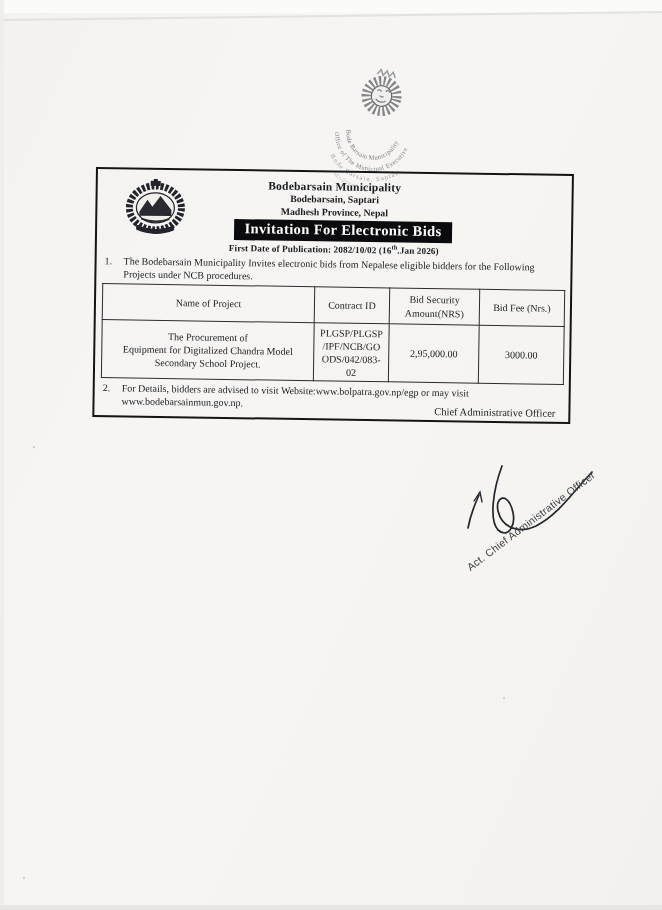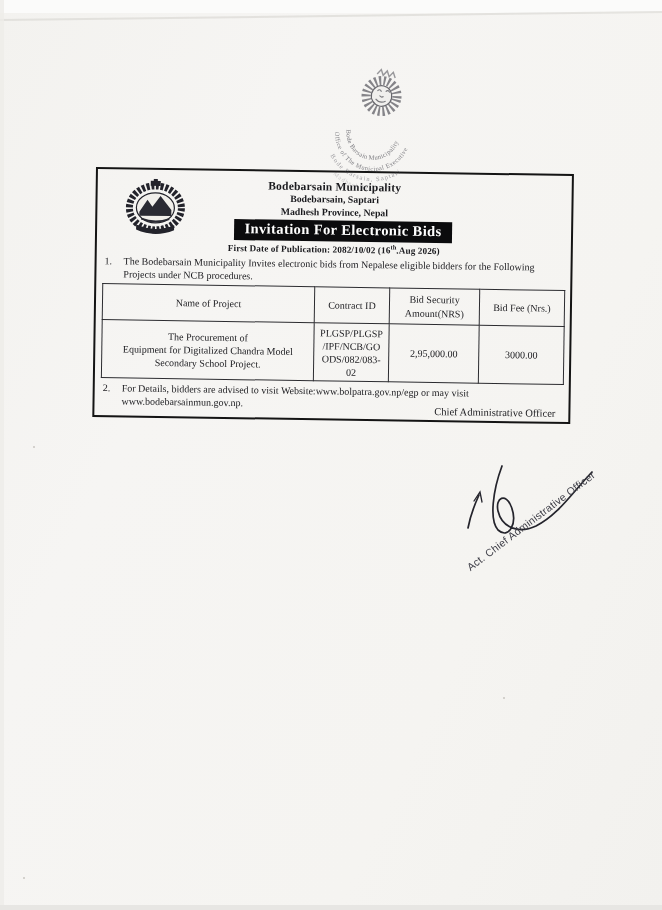--- a/index.html
+++ b/index.html
@@ -116,21 +116,21 @@
   <div class="hgroup">
     <div class="org-name">Bodebarsain Municipality</div>
     <div class="addr">Bodebarsain, Saptari</div>
     <div class="addr">Madhesh Province, Nepal</div>
   </div>
 
   <div class="titlebar-row">
     <span class="titlebar">Invitation For Electronic Bids</span>
   </div>
 
-  <div class="pub-line"><span>First Date of Publication: 2082/10/02 (16</span><sup>th</sup><span>.Aug  2026)</span></div>
+  <div class="pub-line"><span>First Date of Publication: 2082/10/02 (16</span><sup>th</sup><span>.Jan  2026)</span></div>
 
   <div class="item">
     <span class="num">1.</span>
     <span class="txt">The Bodebarsain Municipality Invites electronic bids from Nepalese eligible bidders for the Following Projects under NCB procedures.</span>
   </div>
 
   <table class="bids">
     <colgroup>
       <col style="width:212px">
         <col style="width:75px">
@@ -145,21 +145,21 @@
       <th>Bid Fee (Nrs.)</th>
     </tr>
     <tr>
       <td>
         <span class="cell-line">The Procurement of</span>
         <span>Equipment for Digitalized Chandra Model Secondary School Project.</span>
       </td>
       <td>
         <span class="cell-line">PLGSP/PLGSP</span>
         <span class="cell-line">/IPF/NCB/GO</span>
-        <span class="cell-line">ODS/082/083-</span>
+        <span class="cell-line">ODS/042/083-</span>
         <span class="cell-line">02</span>
       </td>
       <td>2,95,000.00</td>
       <td>3000.00</td>
     </tr>
   </tbody>
     </table>
 
   <div class="item">
     <span class="num">2.</span>

